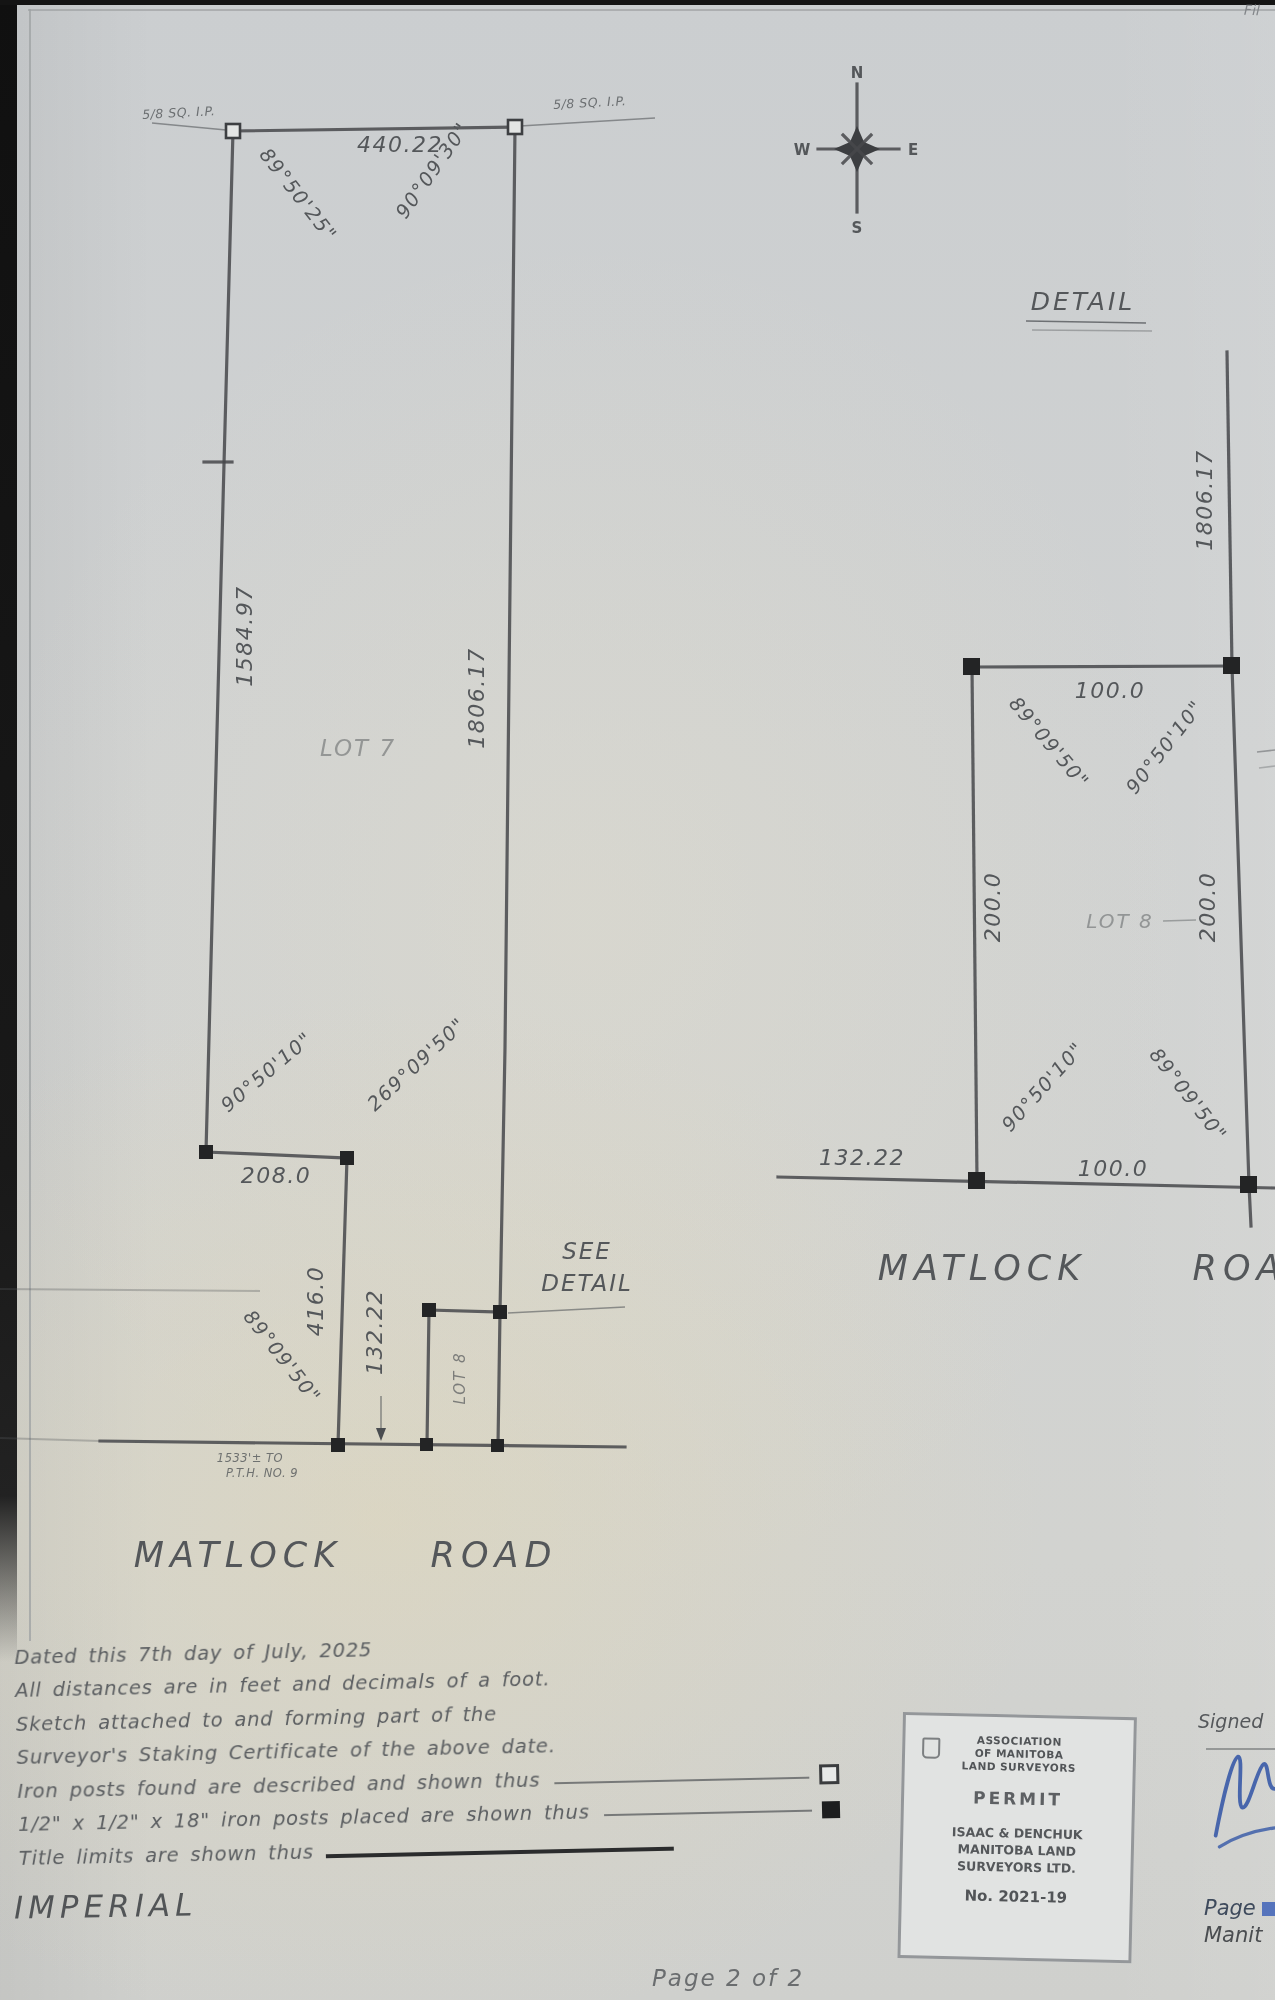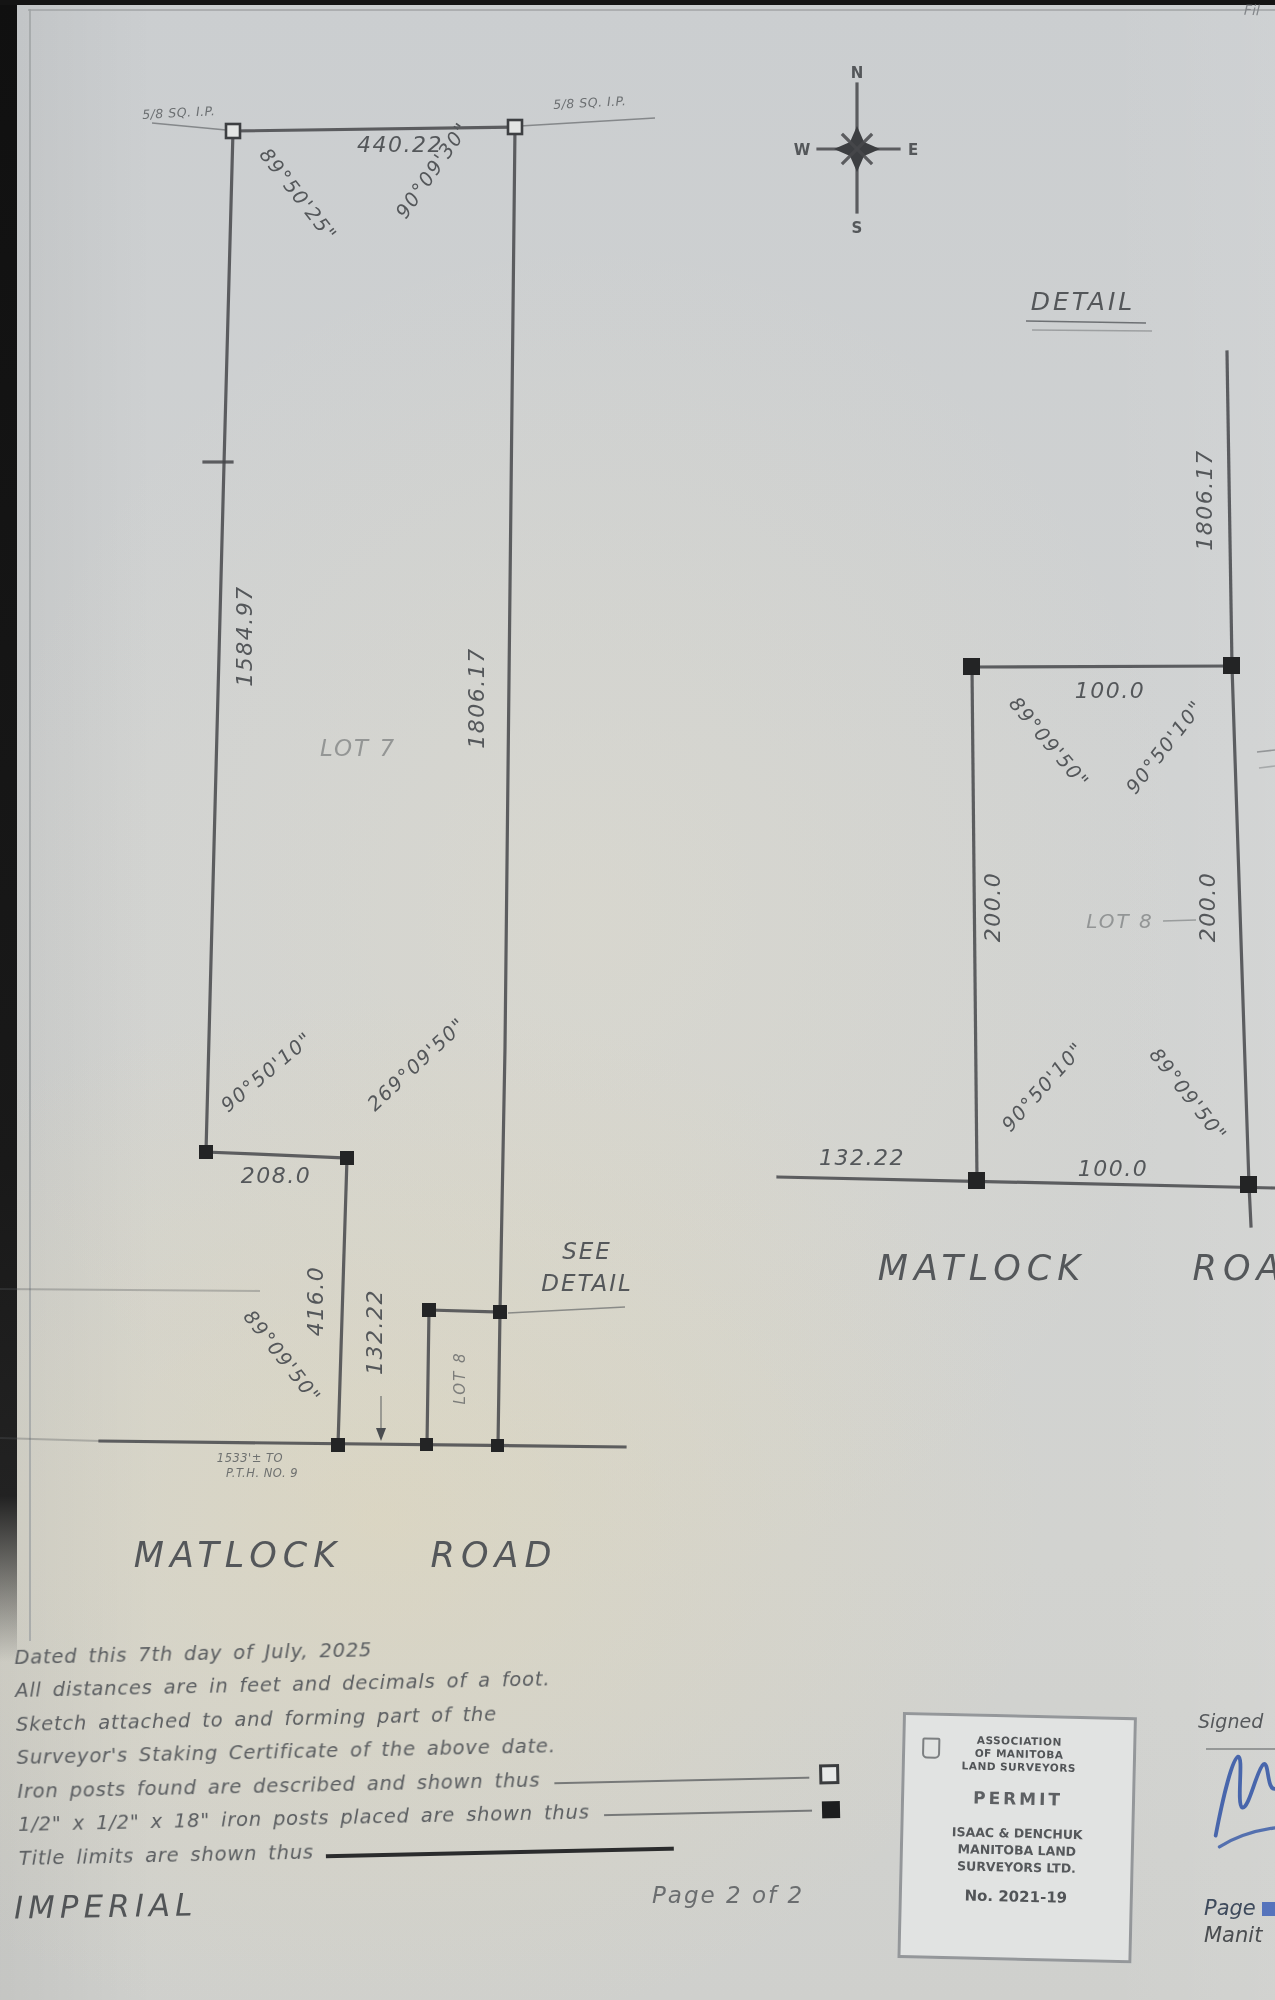--- a/index.html
+++ b/index.html
@@ -57,21 +57,21 @@
   .permit-word{margin-top:15px;font-size:17px;font-weight:bold;letter-spacing:3px;color:#5d6063;}
   .firm{margin-top:16px;font-size:12.5px;font-weight:bold;line-height:17px;color:#55585b;}
   .stamp-no{margin-top:12px;font-size:15px;font-weight:bold;color:#515457;}
 
   .signed-label{position:absolute;left:1198px;top:1710px;font-size:19px;font-style:italic;color:#55585b;}
   .signed-label .sig-line{display:inline-block;width:70px;border-bottom:2px solid rgba(88,91,94,.5);margin-left:8px;}
   .sig-svg{position:absolute;left:1210px;top:1738px;}
   .sig-name{position:absolute;left:1204px;top:1896px;font-size:21px;font-style:italic;color:#3e4a5c;white-space:nowrap;}
   .ink-blot{display:inline-block;width:16px;height:14px;background:#3f63b8;margin-left:6px;opacity:.85;vertical-align:middle;}
   .sig-affil{position:absolute;left:1204px;top:1923px;font-size:21px;font-style:italic;color:#4a4d50;white-space:nowrap;}
-  .page-num{position:absolute;left:652px;top:1882px;font-size:23px;font-style:italic;
+  .page-num{position:absolute;left:652px;top:1965px;font-size:23px;font-style:italic;
     letter-spacing:2px;color:#595c5f;opacity:.85;}
 </style>
 </head>
 <body>
 
 <div class="page">
   <div class="scan-bar-left"></div>
   <div class="scan-bar-top"></div>
   <div class="frame-top"></div>
   <div class="frame-left"></div>

